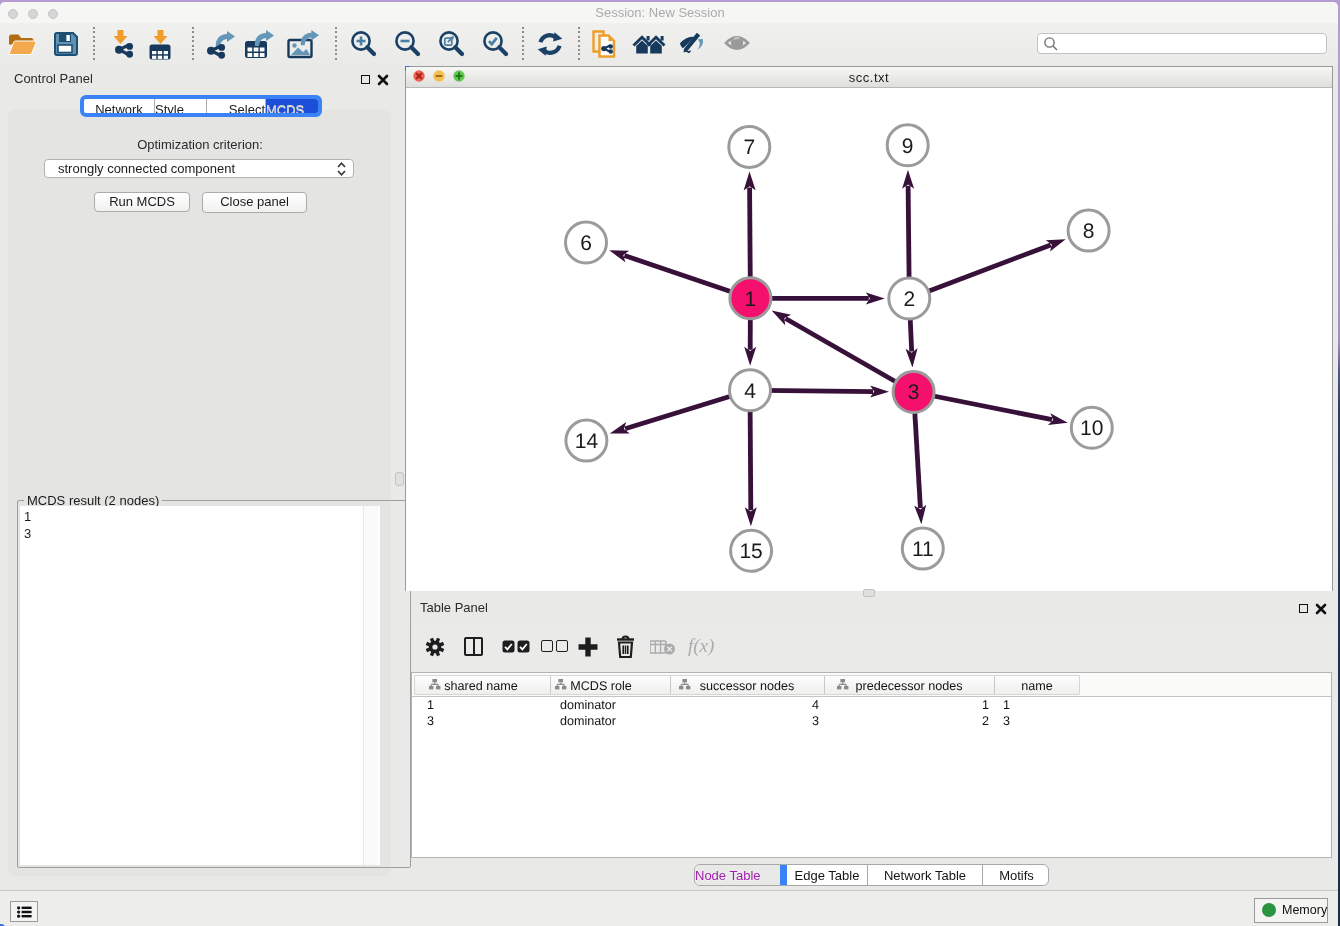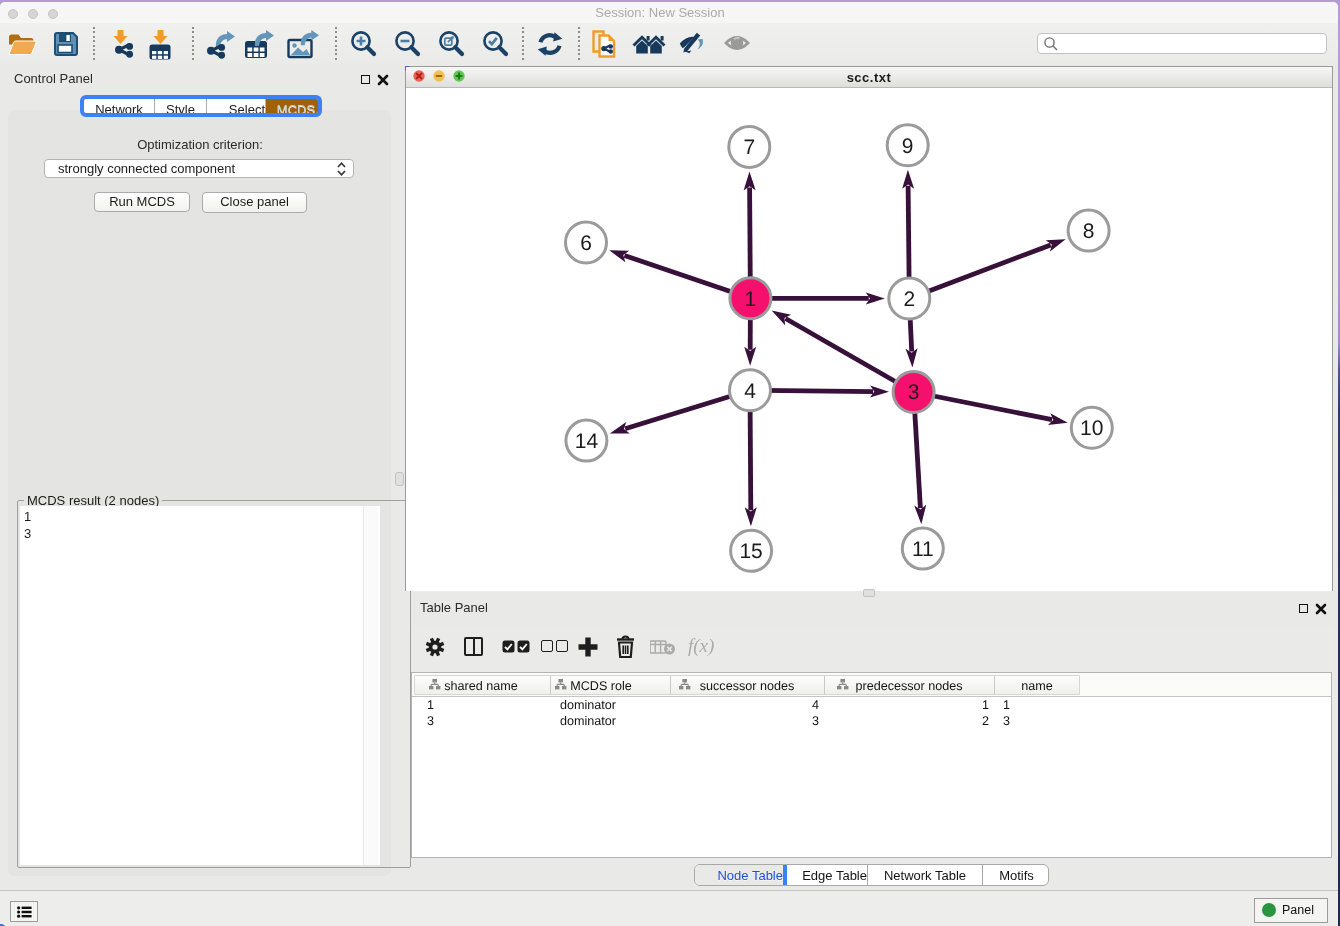--- a/index.html
+++ b/index.html
@@ -172,23 +172,23 @@
 </div>
 <div class="abs" id="main">
 <div class="abs ptitle" style="left:14px;top:6px">Control Panel</div>
 <div class="abs" style="left:361px;top:10px;width:9px;height:9px;border:1.6px solid #111"></div>
 <svg class="abs" style="left:377px;top:9px" width="12" height="12" viewBox="0 0 12 12">
         <path d="M2 2 L10 10 M10 2 L2 10" stroke="#111" stroke-width="2.6" stroke-linecap="round"></path>
       </svg>
 <div class="abs" style="left:8px;top:45px;width:383px;height:766px;background:#e4e4e3;border-radius:7px"></div>
 <div class="abs" style="left:80px;top:30px;width:242px;height:22px;background:#fff;border:4px solid #3b82f6;border-radius:6px;overflow:hidden;font-size:13px;color:#1c1c1c">
         <div class="abs" style="left:0;top:0;width:71px;height:22px;text-align:center;line-height:21px;border-right:1px solid #ababab">Network</div>
-        <div class="abs" style="left:71px;top:0;width:52px;height:22px;text-align:center;line-height:21px;border-right:1px solid #ababab">Style</div>
+        <div class="abs" style="left:71px;top:0;width:52px;height:22px;line-height:21px;border-right:1px solid #ababab">Style</div>
         <div class="abs" style="left:123px;top:0;width:59px;height:22px;text-align:right;line-height:21px;border-right:1px solid #b5b5b5">Select</div>
-        <div class="abs" style="left:182px;top:0;width:60px;height:22px;text-align:center;line-height:21px;background:#a16207;color:#cdcdcc;text-shadow:0 1px 0 #f2f2f2">MCDS</div>
+        <div class="abs" style="left:182px;top:0;width:60px;height:22px;text-align:left;line-height:21px;background:#1d4ed8;color:#cdcdcc;text-shadow:0 1px 0 #f2f2f2">MCDS</div>
       </div>
 <div class="abs" style="left:44px;top:94px;width:310px;height:19px;background:#fff;border:1px solid #b3b3b3;border-radius:4px;font-size:13px;color:#1c1c1c;line-height:17px;padding-left:13px">strongly connected component<svg class="abs" style="right:6px;top:2px" width="11" height="14" viewBox="0 0 11 14">
           <path d="M2 5 L5.5 1.2 L9 5" stroke="#3a3a3a" stroke-width="1.7" fill="none"></path>
           <path d="M2 9 L5.5 12.8 L9 9" stroke="#3a3a3a" stroke-width="1.7" fill="none"></path>
         </svg></div>
 <div class="abs" style="left:0;top:72px;width:400px;text-align:center;font-size:13px;color:#2b2b2b">Optimization criterion:</div>
 <div style="background:linear-gradient(#ffffff,#f1f1f0);border:1px solid #ababab;border-radius:4px;font-size:13px;color:#1c1c1c;text-align:center;line-height:18px;position:absolute;height:20px;top:127px;left:94px;width:96px">Run MCDS</div>
 <div style="background:linear-gradient(#ffffff,#f1f1f0);border:1px solid #ababab;border-radius:4px;font-size:13px;color:#1c1c1c;text-align:center;line-height:18px;position:absolute;height:21px;top:127px;left:202px;width:105px">Close panel</div>
 <div class="abs" style="left:17px;top:435px;width:394px;height:368px;border:1px solid #9f9f9f;border-radius:2px">
         <div class="abs" style="left:6px;top:-8px;background:#e4e4e3;padding:0 3px;font-size:13px;color:#1c1c1c">MCDS result (2 nodes)</div>
@@ -207,21 +207,21 @@
             <path d="M3.6 3.6 L8.4 8.4 M8.4 3.6 L3.6 8.4" stroke="#ab1f12" stroke-width="1.9" stroke-linecap="round"></path>
           </svg>
 <svg class="abs" style="left:27px;top:3px" width="12" height="12" viewBox="0 0 12 12">
             <circle cx="6" cy="6" r="5.7" fill="#f5bf4f"></circle>
             <line x1="2.8" y1="6" x2="9.2" y2="6" stroke="#9a6c1b" stroke-width="2"></line>
           </svg>
 <svg class="abs" style="left:47px;top:3px" width="12" height="12" viewBox="0 0 12 12">
             <circle cx="6" cy="6" r="5.7" fill="#62c654"></circle>
             <path d="M6 2.6 V9.4 M2.6 6 H9.4" stroke="#1c7a14" stroke-width="2"></path>
           </svg>
-<div class="abs" style="left:0;top:3px;width:926px;text-align:center;font-size:13px;font-weight:bold;color:#1c1c1c;letter-spacing:0.5px">scc.txt</div>
+<div class="abs" style="left:0;top:3px;width:926px;text-align:center;font-size:13px;font-weight:normal;color:#1c1c1c;letter-spacing:0.5px">scc.txt</div>
 </div>
 <div class="abs" style="left:0;top:22px;width:926px;height:502px;background:#fff;overflow:hidden">
 <svg width="926" height="502" viewBox="0 0 926 502" style="position:absolute;left:0;top:0">
 <defs>
               <marker id="arr" viewBox="0 0 21 13" refX="5" refY="6.5" markerWidth="21" markerHeight="13" orient="auto" markerUnits="userSpaceOnUse">
                 <path d="M21 6.5 L2 0.5 L6.2 6.5 L2 12.5 Z" fill="#371139"></path>
               </marker>
             </defs>
 <line x1="344.4" y1="209.3" x2="343.6" y2="98.4" stroke="#371139" stroke-width="4.8" marker-end="url(#arr)"></line>
 <line x1="344.4" y1="209.3" x2="218.4" y2="166.5" stroke="#371139" stroke-width="4.8" marker-end="url(#arr)"></line>
@@ -362,35 +362,35 @@
           <text x="577" y="11.5" font-size="12.6" fill="#141414" text-anchor="end" font-family="Liberation Sans, sans-serif">1</text>
           <text x="591" y="11.5" font-size="12.6" fill="#141414" font-family="Liberation Sans, sans-serif">1</text>
           <text x="15" y="27.5" font-size="12.6" fill="#141414" font-family="Liberation Sans, sans-serif">3</text>
           <text x="148" y="27.5" font-size="12.6" fill="#141414" font-family="Liberation Sans, sans-serif">dominator</text>
           <text x="407" y="27.5" font-size="12.6" fill="#141414" text-anchor="end" font-family="Liberation Sans, sans-serif">3</text>
           <text x="577" y="27.5" font-size="12.6" fill="#141414" text-anchor="end" font-family="Liberation Sans, sans-serif">2</text>
           <text x="591" y="27.5" font-size="12.6" fill="#141414" font-family="Liberation Sans, sans-serif">3</text>
         </svg>
 </div>
 <div class="abs" style="left:694px;top:799px;width:355px;height:22px;background:#fff;border:1px solid #a8a8a8;border-radius:6px;overflow:hidden;font-size:13px;color:#141414">
-<div class="abs" style="left:0;top:0;width:92px;height:22px;background:#e9e9e8;color:#1d4ed8;text-shadow:0 1px 0 #f5f5f5;text-align:right;line-height:21px;border-right:4px solid #3b82f6">Node Table</div>
-<div class="abs" style="left:92px;top:0;width:81px;height:22px;text-align:right;line-height:21px;border-right:1px solid #a8a8a8">Edge Table</div>
+<div class="abs" style="left:0;top:0;width:92px;height:22px;background:#e9e9e8;color:#a21caf;text-shadow:0 1px 0 #f5f5f5;text-align:left;line-height:21px;border-right:7px solid #3b82f6">Node Table</div>
+<div class="abs" style="left:92px;top:0;width:81px;height:22px;text-align:center;line-height:21px;border-right:1px solid #a8a8a8">Edge Table</div>
 <div class="abs" style="left:173px;top:0;width:115px;height:22px;text-align:center;line-height:21px;border-right:1px solid #a8a8a8">Network Table</div>
 <div class="abs" style="left:288px;top:0;width:67px;height:22px;text-align:center;line-height:21px">Motifs</div>
 </div>
 </div>
 <div class="abs" id="statusbar">
 <div class="abs" style="left:10px;top:10px;width:28px;height:21px;background:#f4f4f3;border:1px solid #9b9b9b"></div>
 <svg class="abs" style="left:17px;top:15px" width="15" height="12" viewBox="0 0 15 12">
         <g fill="#111">
           <circle cx="1.6" cy="1.8" r="1.6"></circle>
           <circle cx="1.6" cy="6" r="1.6"></circle>
           <circle cx="1.6" cy="10.2" r="1.6"></circle>
           <rect x="4.6" y="0.6" width="10" height="2.4"></rect>
           <rect x="4.6" y="4.8" width="10" height="2.4"></rect>
           <rect x="4.6" y="9" width="10" height="2.4"></rect>
         </g>
       </svg>
 <div class="abs" style="left:1254px;top:7px;width:74px;height:25px;background:#f4f4f3;border:1px solid #9b9b9b"></div>
 <div class="abs" style="left:1262px;top:12px;width:14px;height:14px;border-radius:50%;background:#2a9440"></div>
-<div class="abs" style="left:1282px;top:12px;font-size:12.5px;color:#111">Panel</div>
+<div class="abs" style="left:1282px;top:12px;font-size:12.5px;color:#111">Memory</div>
 <div class="abs" style="left:-4px;top:33px;width:10px;height:10px;border-radius:50%;background:#3c6fd0"></div>
 </div>
 </div>
 </body></html>

